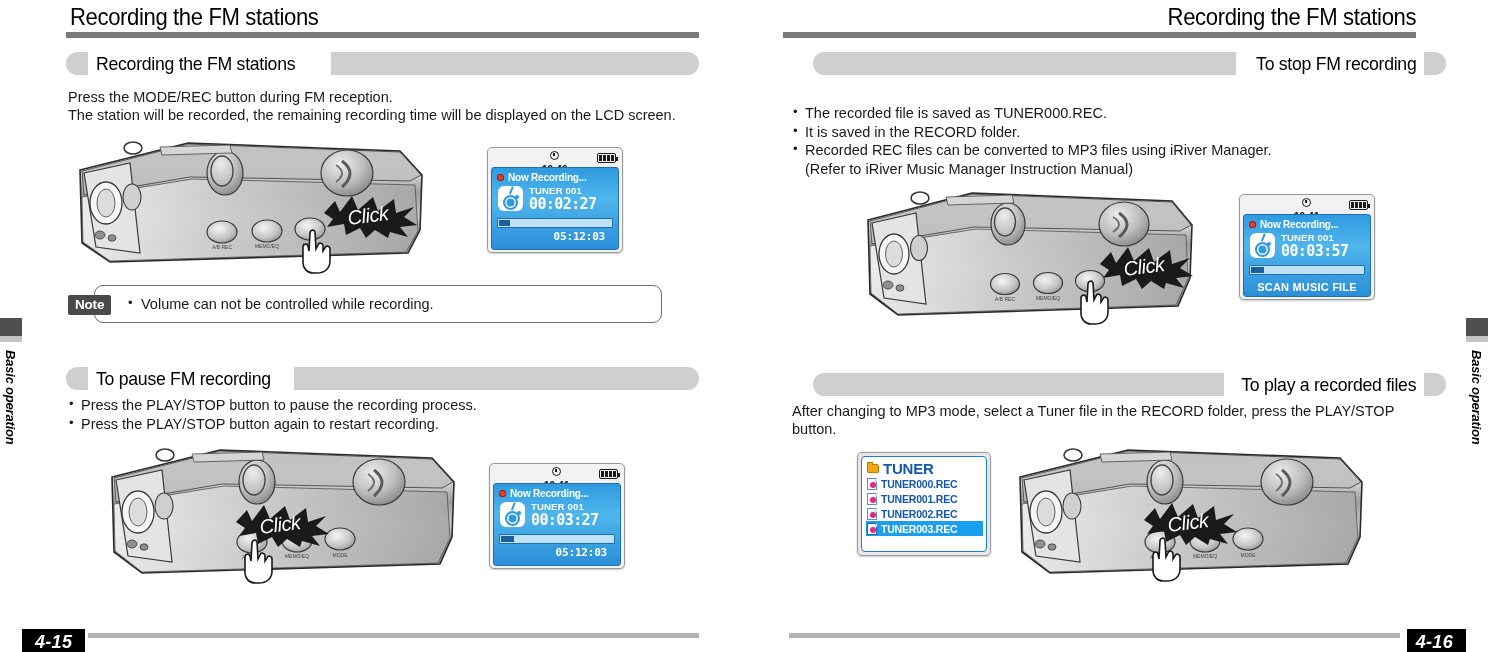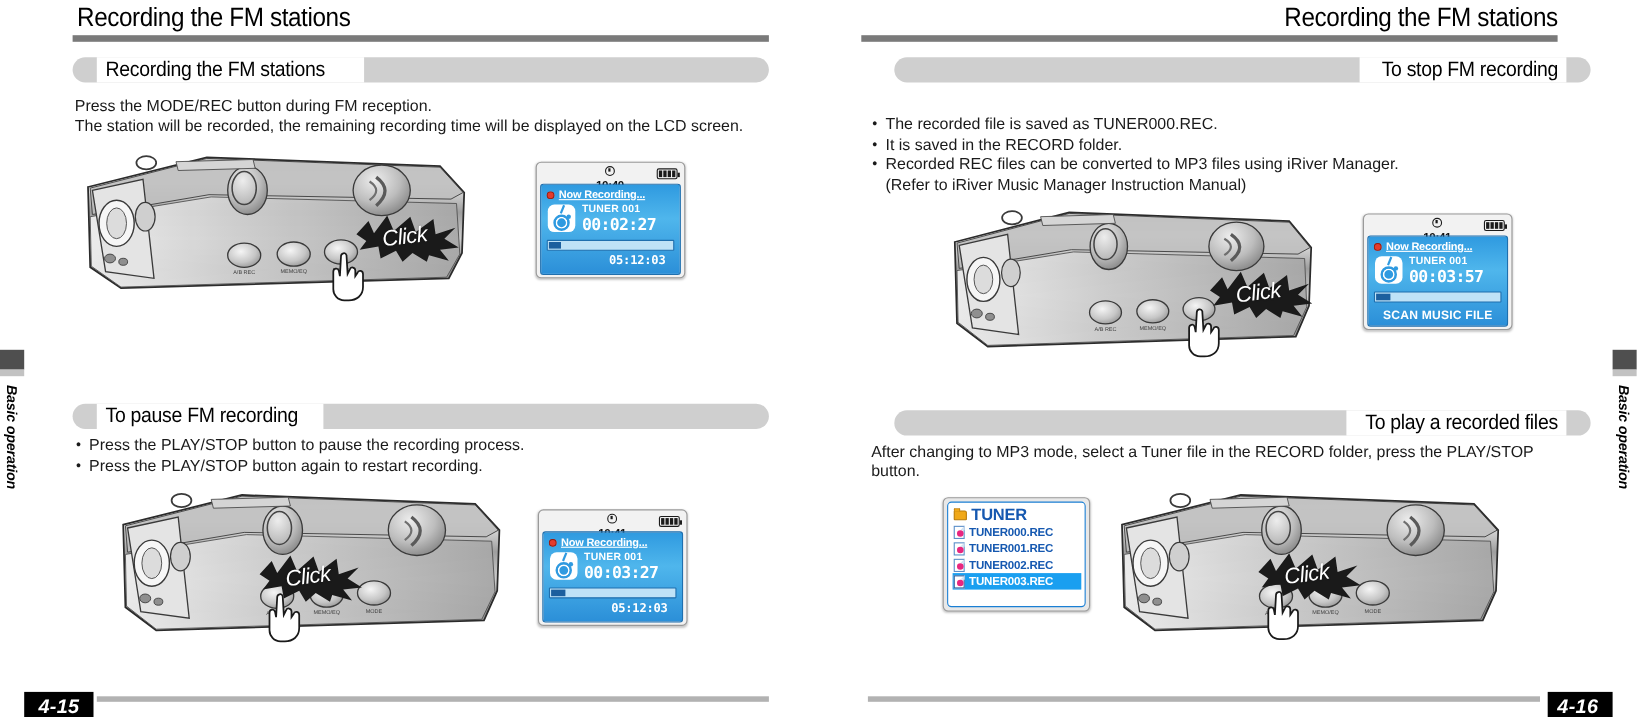--- a/index.html
+++ b/index.html
@@ -170,21 +170,21 @@
     border: 1px solid #1f6fae;
     box-sizing: border-box;
     position: relative;
     overflow: hidden;
   }
   .rec-row {
     display: flex; align-items: center; gap: 4px;
     padding: 4px 0 0 5px;
   }
   .rec-dot { width: 7px; height: 7px; border-radius: 50%; background: #e43b2c; box-shadow: 0 0 0 0.8px #8d1d12 inset; flex:0 0 auto;}
-  .rec-text { font-size: 10px; font-weight: bold; color: #ffffff; letter-spacing: -0.2px; text-decoration: underline; }
+  .rec-text { font-size: 10px; font-weight: bold; color: #ffffff; letter-spacing: -0.2px; }
   .mid-row { display: flex; align-items: center; gap: 6px; padding: 2px 0 0 6px; }
   .radio-ico {
     width: 25px; height: 25px; border-radius: 6px; background: #ffffff;
     position: relative; flex: 0 0 auto;
   }
   .radio-ico::before {
     content: ""; position: absolute; left: 5px; top: 9px;
     width: 11px; height: 11px; border-radius: 50%;
     background: #2f9ae0; border: 2px solid #2f9ae0;
     box-shadow: 0 0 0 1.5px #fff inset;
@@ -434,20 +434,25 @@
             <span class="elapsed">00:02:27</span>
           </span>
         </div>
         <div class="prog-wrap">
           <div class="prog-fill"></div>
         </div>
         <div class="lcd-foot">05:12:03</div>
       </div>
     </div>
 
+    <div class="note-wrap" style="left:68px; top:285px; width:620px; height:40px;">
+      <div class="note-box"></div>
+      <span class="note-tag">Note</span>
+      <span class="note-text">Volume can not be controlled while recording.</span>
+    </div>
 
     <div class="sec sec-l" style="left:66px; top:367px; width:633px;">
       <div class="pill"></div>
       <div class="mask" style="width:206px;"></div>
       <div class="sec-label">To pause FM recording</div>
     </div>
 
     <div class="bullets" style="left:68px; top:396px; width:640px;">
       <div class="bl">Press the PLAY/STOP button to pause the recording process.</div>
       <div class="bl">Press the PLAY/STOP button again to restart recording.</div>

